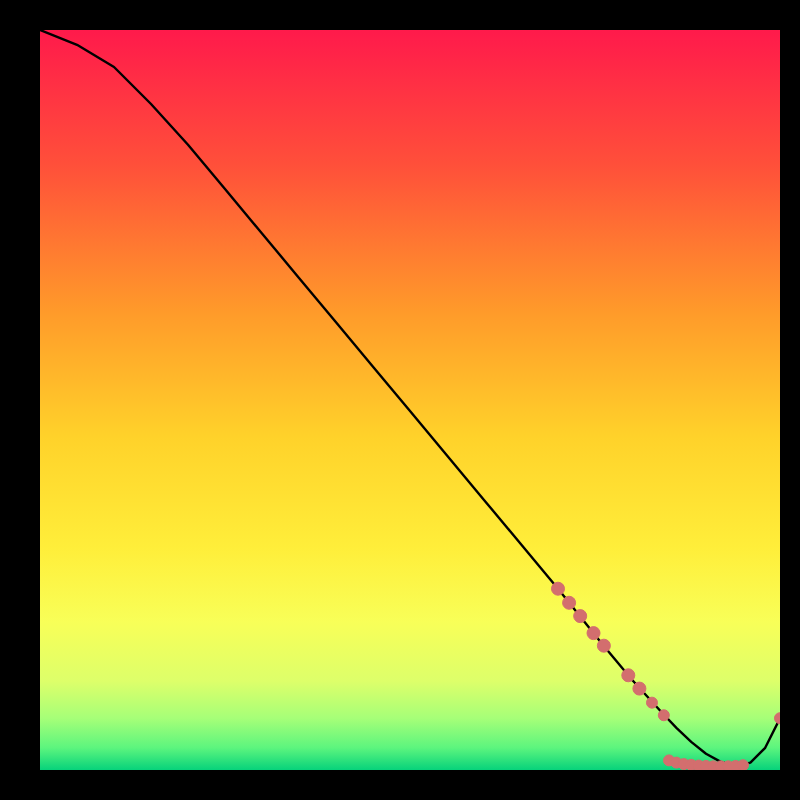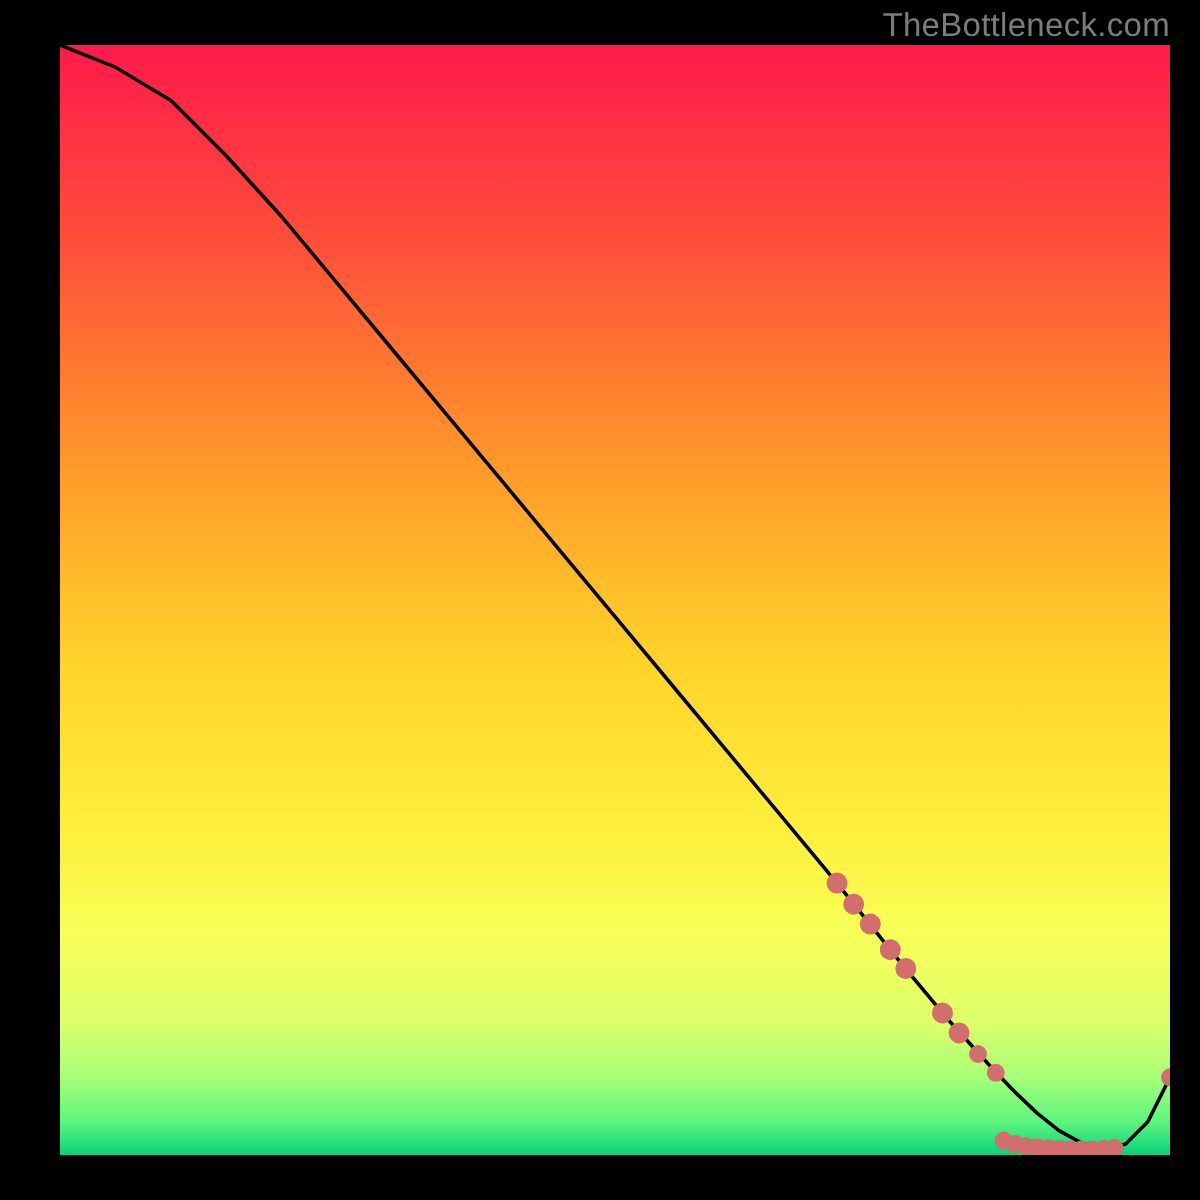--- a/index.html
+++ b/index.html
@@ -42,21 +42,20 @@
   .dot {
     fill: #d36e6e;
     stroke: #d36e6e;
     stroke-width: 1;
   }
 </style>
 </head>
 <body>
 <div class="container">
 
-  <div class="watermark">TheBottleneck.com</div>
 
   <svg class="plot" viewBox="0 0 740 740" preserveAspectRatio="none">
     <defs>
       <linearGradient id="bg-grad" x1="0" y1="0" x2="0" y2="1">
         <stop offset="0%" stop-color="#ff1a4b"></stop>
         <stop offset="18%" stop-color="#ff4f3a"></stop>
         <stop offset="38%" stop-color="#ff9a2a"></stop>
         <stop offset="55%" stop-color="#ffd22a"></stop>
         <stop offset="70%" stop-color="#ffee3a"></stop>
         <stop offset="80%" stop-color="#f8ff58"></stop>

